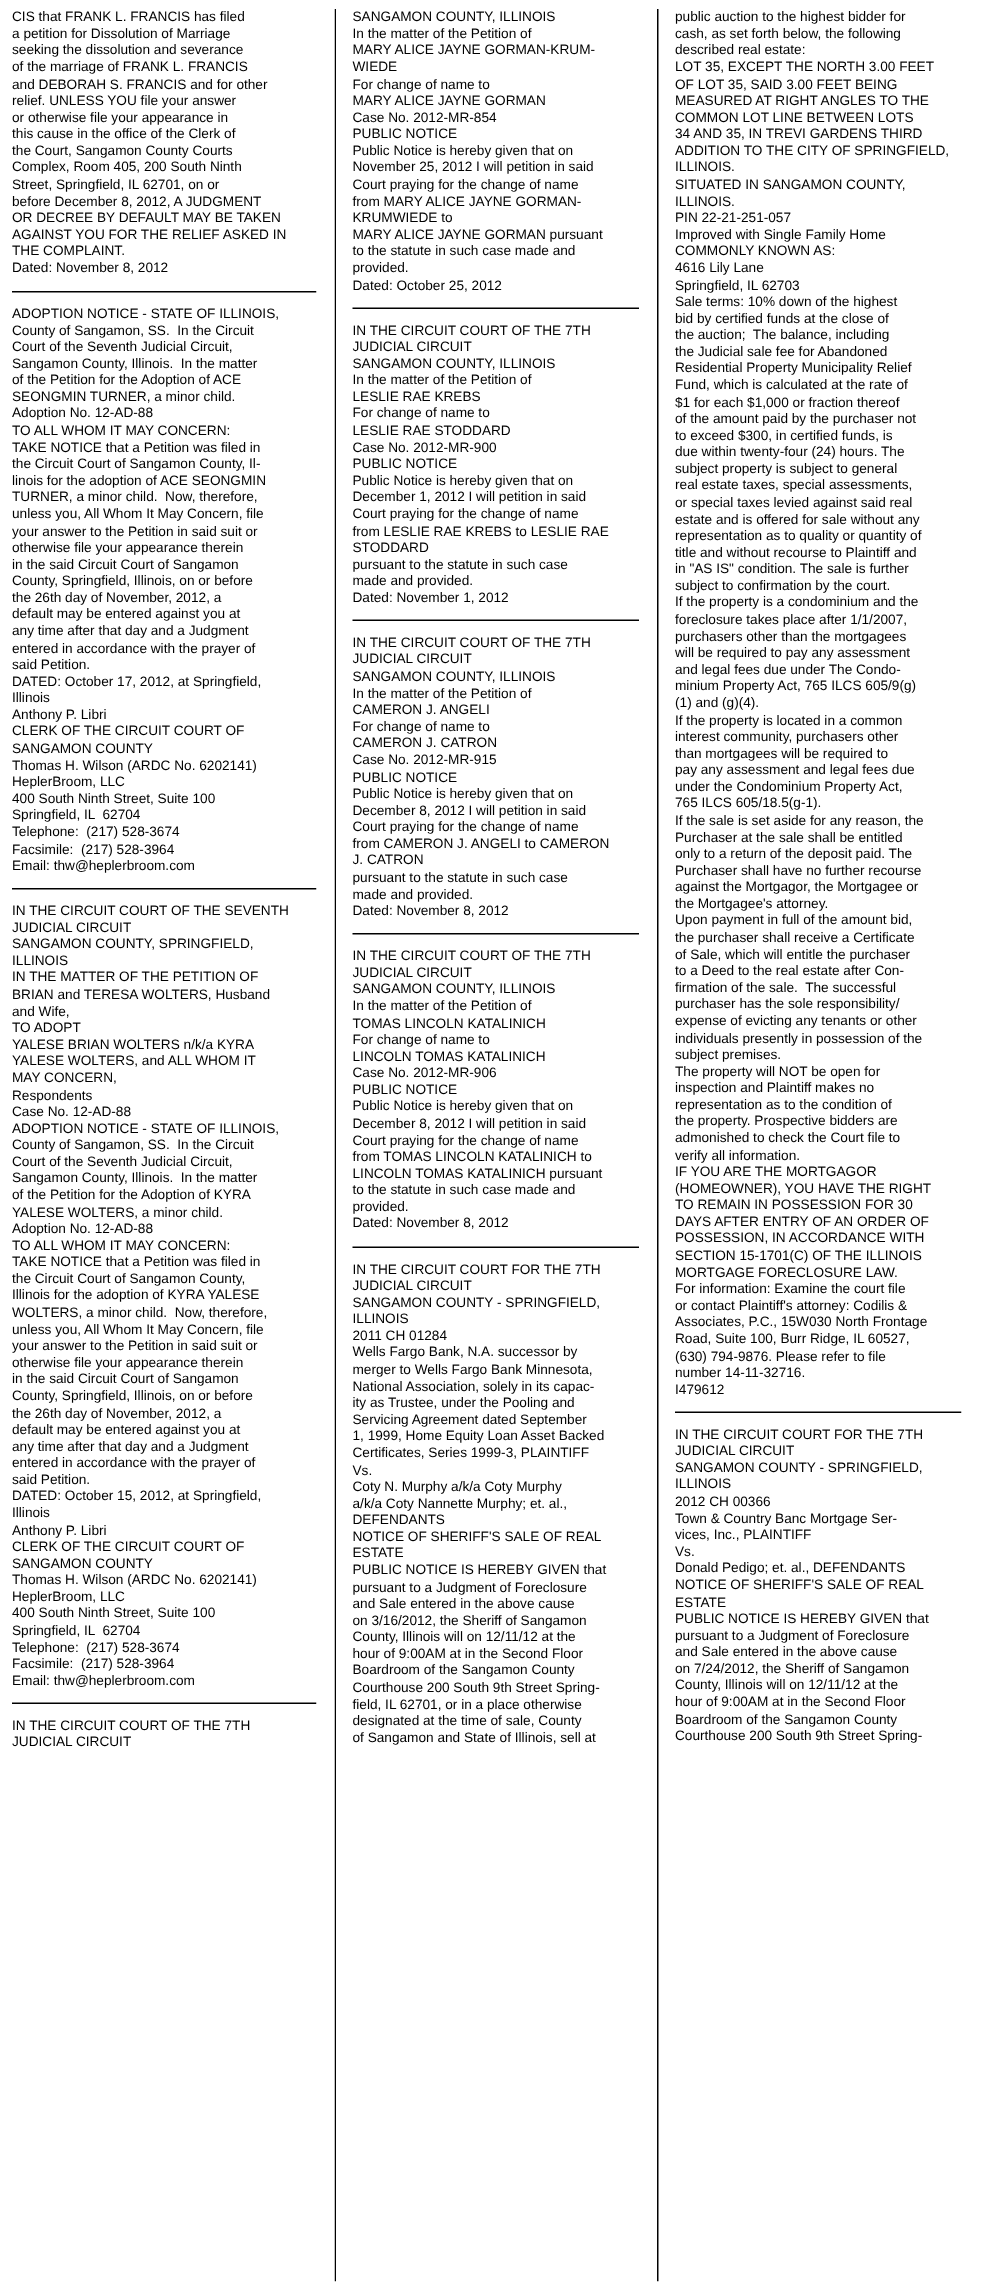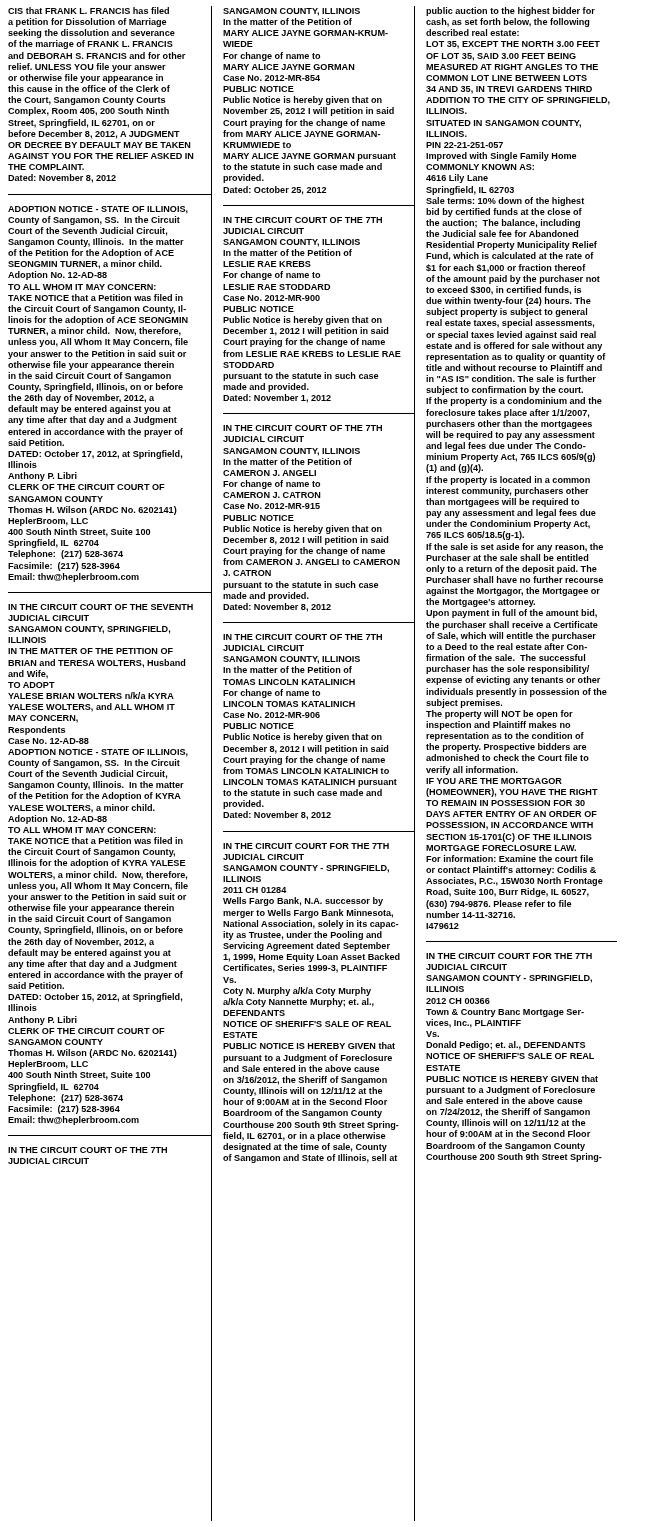--- a/index.html
+++ b/index.html
@@ -28,20 +28,21 @@
     height: 1515px;
   }
   .col {
     width: 203px;
     box-sizing: border-box;
     position: relative;
     overflow: hidden;
     height: 1515px;
   }
   .col + .col {
+    margin-left: 12px;
     padding-left: 12px;
   }
   .col + .col::before {
     content: "";
     position: absolute;
     left: 0;
     top: 0;
     bottom: 0;
     width: 1px;
     background: #000000;
@@ -50,21 +51,20 @@
     font-size: 9.1px;
     line-height: 11.15px;
     text-align: left;
   }
   .notice p {
     margin: 0;
     padding: 0;
     white-space: pre-wrap;
     word-wrap: break-word;
     hyphens: none;
-    font-weight: bold;
   }
   .rule {
     border: 0;
     border-top: 1px solid #000;
     margin: 9px 0 9px 0;
     height: 0;
   }
 </style>
 </head>
 <body>

